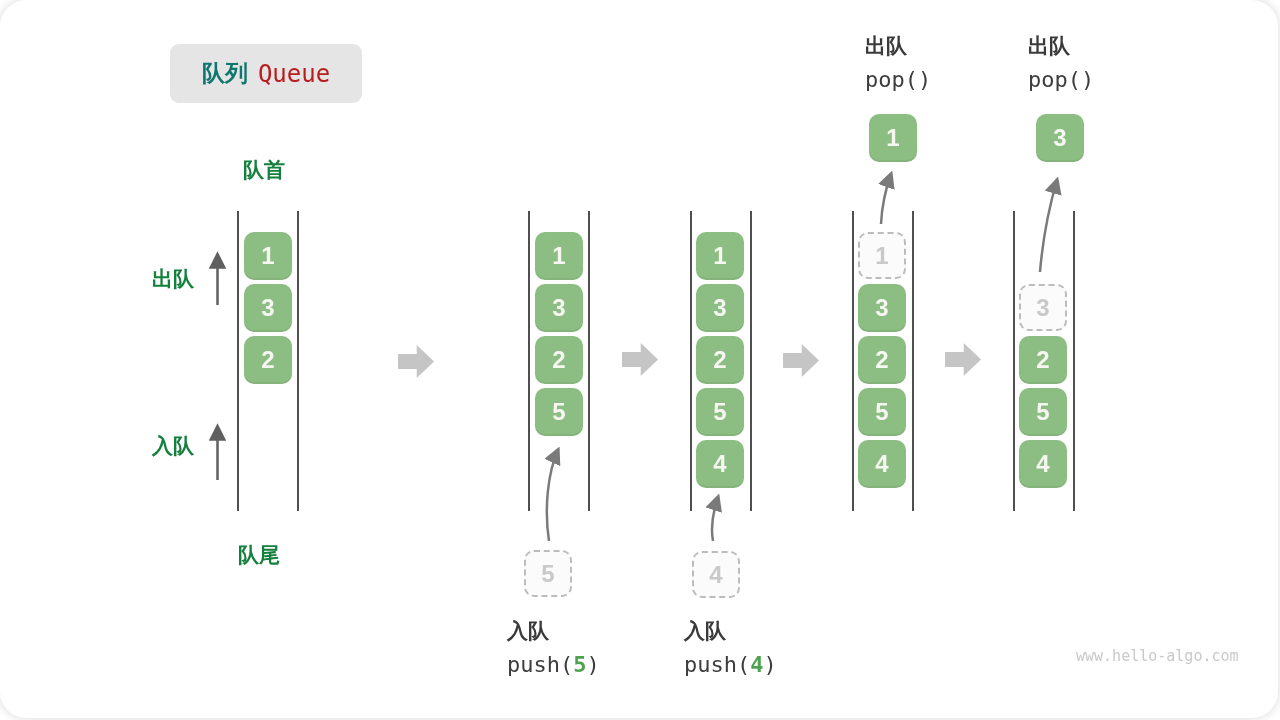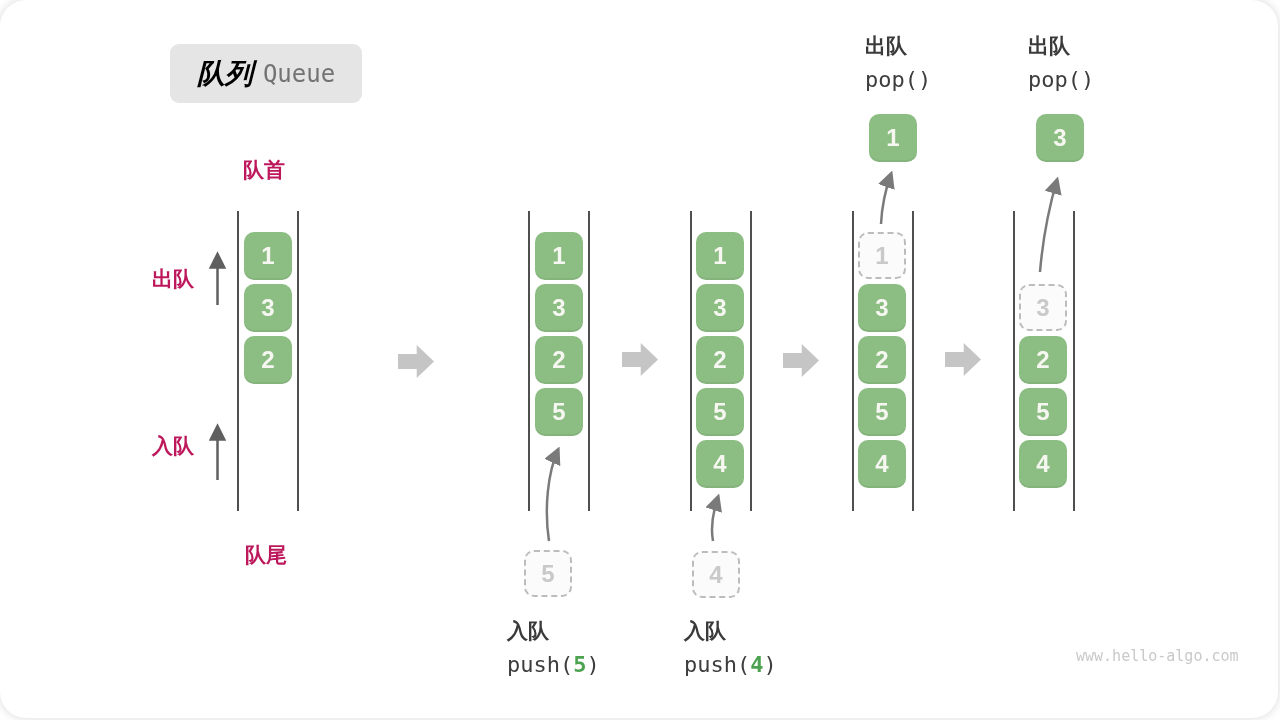--- a/index.html
+++ b/index.html
@@ -3,24 +3,24 @@
 <meta charset="utf-8">
 <style>
   html,body{margin:0;padding:0;background:#ffffff;}
   body{width:1280px;height:720px;font-family:"Liberation Sans","DejaVu Sans",sans-serif;}
   .stage{position:relative;width:1278px;height:718px;background:#ffffff;border-radius:26px;
          box-shadow:0 0 10px rgba(0,0,0,0.16);overflow:hidden;}
   .abs{position:absolute;}
   
   .title-badge{left:170px;top:44px;width:192px;height:59px;background:#e5e5e5;border-radius:9px;
                display:flex;align-items:center;justify-content:center;gap:10px;}
-  .title-zh{font-weight:bold;font-size:28px;color:#000000;font-style:italic;}
-  .title-en{font-family:"DejaVu Sans Mono","Liberation Mono",monospace;font-size:24px;color:#737373;}
+  .title-zh{font-weight:bold;font-size:23px;color:#0f766e;}
+  .title-en{font-family:"DejaVu Sans Mono","Liberation Mono",monospace;font-size:24px;color:#b91c1c;}
   
-  .cjk{font-weight:bold;font-size:21px;color:#be185d;white-space:nowrap;}
+  .cjk{font-weight:bold;font-size:21px;color:#15803d;white-space:nowrap;}
   
   .wall{width:2px;top:211px;height:300px;background:#4f4f4f;}
   
   .cell{width:48px;height:48px;background:#8cbe83;border-radius:10px;
         display:flex;align-items:center;justify-content:center;
         color:#f7f7f2;font-size:24px;font-weight:bold;
         box-shadow:inset 0 -2px 0 rgba(0,0,0,0.05);}
   
   .ghost{width:48px;height:47px;background:#fbfbfb;border:2px dashed #bcbcbc;border-radius:10px;
          box-sizing:border-box;display:flex;align-items:center;justify-content:center;
@@ -42,21 +42,21 @@
 <body>
 
 <div class="stage">
 
   <div class="abs title-badge">
     <span class="title-zh">队列</span>
     <span class="title-en">Queue</span>
   </div>
 
   <div class="abs cjk" style="left:243px;top:156px;">队首</div>
-  <div class="abs cjk" style="left:245px;top:541px;">队尾</div>
+  <div class="abs cjk" style="left:238px;top:541px;">队尾</div>
   <div class="abs cjk" style="left:152px;top:265px;">出队</div>
   <div class="abs cjk" style="left:152px;top:432px;">入队</div>
 
   <svg class="overlay" viewBox="0 0 1280 720">
     <defs>
       <marker id="ah" markerWidth="7" markerHeight="7" refX="5.5" refY="3.5" orient="auto">
         <path d="M0,0 L7,3.5 L0,7 z" fill="#7a7a7a"></path>
       </marker>
       <marker id="ah2" markerWidth="7" markerHeight="7" refX="5.5" refY="3.5" orient="auto">
         <path d="M0,0 L7,3.5 L0,7 z" fill="#5f5f5f"></path>

